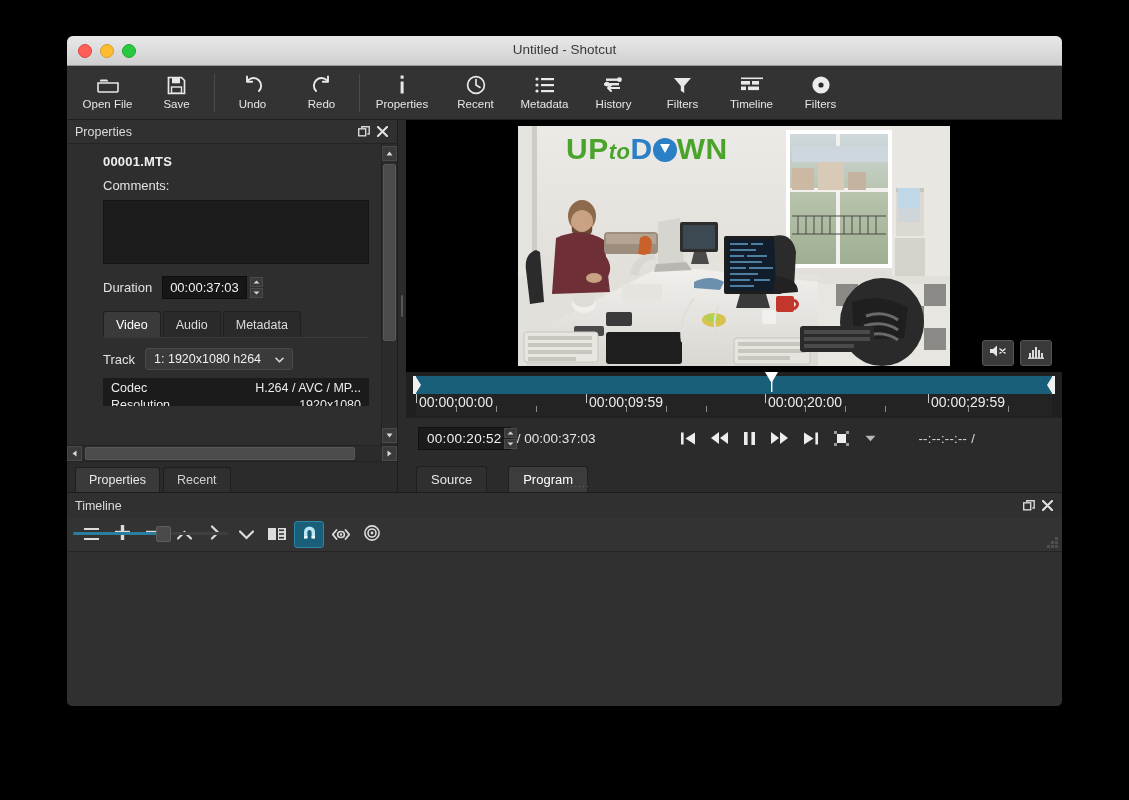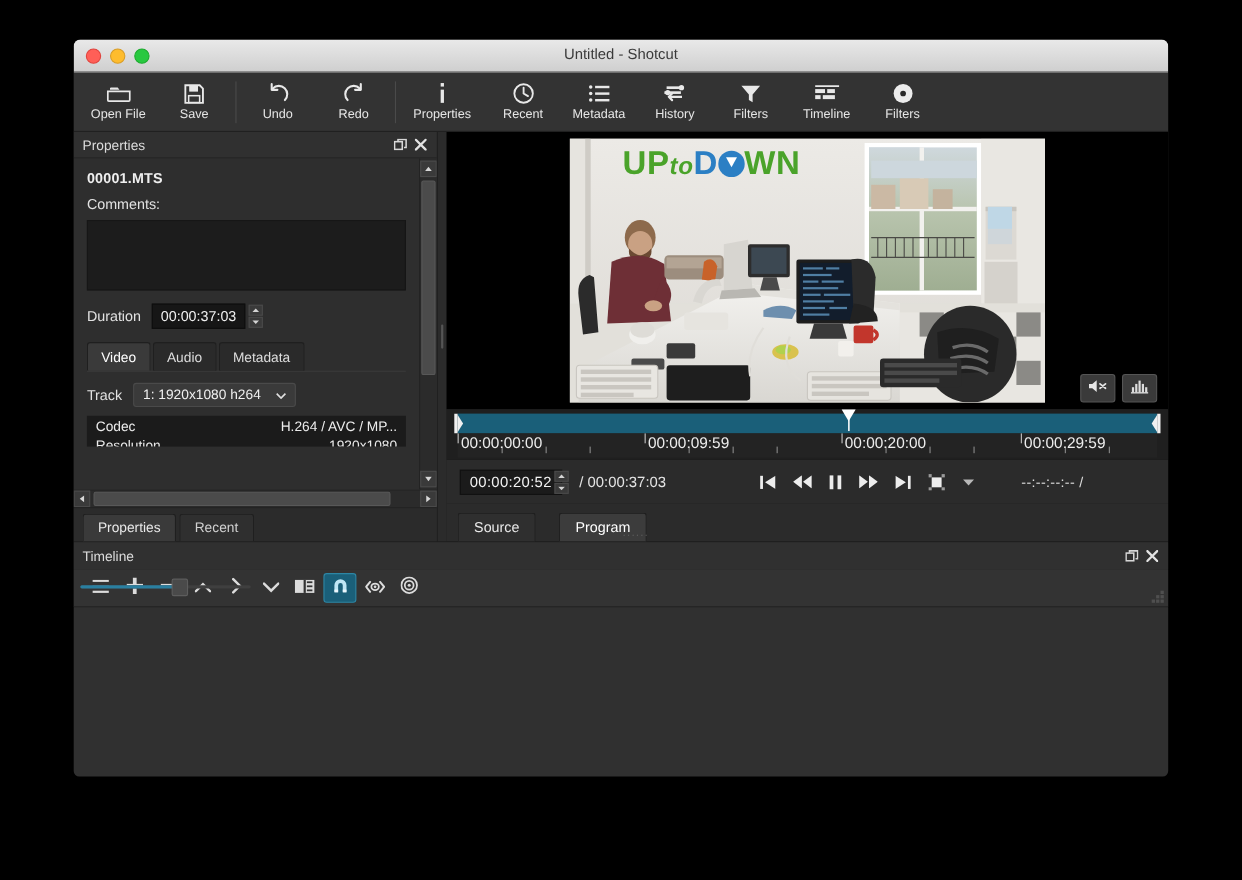--- a/index.html
+++ b/index.html
@@ -36,21 +36,21 @@
   
   .leftdock{width:330px;background:#2b2b2b;display:flex;flex-direction:column;
             border-right:1px solid #1d1d1d;}
   .dockhdr{height:23px;background:#303030;display:flex;align-items:center;
            padding:0 6px 0 8px;border-bottom:1px solid #242424;}
   .dockhdr .t{font-size:12.5px;color:#dcdcdc;flex:1;}
   .dockbtn{width:18px;height:16px;display:flex;align-items:center;justify-content:center;
            cursor:pointer;}
   .panelbody{flex:1;background:#2e2e2e;position:relative;overflow:hidden;
              display:flex;}
-  .pcontent{flex:1;padding:10px 12px 0 12px;overflow:hidden;}
+  .pcontent{flex:1;padding:10px 12px 0 12px;overflow:hidden;margin-left:24px;}
   .fname{font-size:13px;font-weight:bold;color:#efefef;margin-bottom:9px;letter-spacing:.2px;}
   .clabel{font-size:13px;color:#e2e2e2;margin-bottom:7px;}
   .comments{height:62px;background:#1c1c1c;border:1px solid #161616;margin-bottom:12px;}
   .row{display:flex;align-items:center;gap:10px;margin-bottom:12px;}
   .rlabel{font-size:13px;color:#e2e2e2;}
   .tcfield{background:#161616;border:1px solid #0e0e0e;color:#f0f0f0;
            font-size:13px;padding:3px 7px;font-family:"Liberation Sans",sans-serif;}
   .spin{display:flex;flex-direction:column;gap:1px;margin-left:-7px;}
   .spin span{width:11px;height:8px;background:#3a3a3a;border:1px solid #4a4a4a;
              display:flex;align-items:center;justify-content:center;cursor:pointer;}
@@ -102,21 +102,21 @@
   .ruler{position:absolute;left:10px;right:10px;top:22px;height:22px;background:#232323;}
   .rtick{position:absolute;top:0;width:1px;height:9px;background:#c8c8c8;}
   .rtick.minor{top:12px;height:6px;background:#8a8a8a;}
   .rlab{position:absolute;top:0px;font-size:14px;color:#ededed;padding-left:3px;white-space:nowrap;}
   .playhead{position:absolute;top:0px;width:13px;height:20px;z-index:6;}
 
   .transport{height:40px;background:#2b2b2b;display:flex;align-items:center;
              padding:0 12px;gap:0;}
   .curtc{background:#1b1b1b;border:1px solid #111;color:#f2f2f2;font-size:13.5px;
          padding:3px 8px;letter-spacing:.3px;text-align:center;}
-  .tottc{font-size:13.5px;color:#e4e4e4;margin-left:10px;}
+  .tottc{font-size:13.5px;color:#e4e4e4;margin-left:0;}
   .tctrls{display:flex;align-items:center;gap:16px;margin-left:86px;}
   .pbtn{cursor:pointer;display:flex;align-items:center;}
   .remain{margin-left:42px;font-size:13px;color:#dcdcdc;letter-spacing:.3px;}
 
   .srctabs{height:34px;background:#2b2b2b;display:flex;align-items:flex-end;
            padding-left:10px;gap:21px;position:relative;}
   .stab{padding:5px 14px;font-size:13px;color:#e8e8e8;background:#2f2f2f;
         border:1px solid #1f1f1f;border-bottom:none;border-radius:3px 3px 0 0;cursor:pointer;}
   .stab.active{background:#3c3c3c;color:#fff;}
   .grip{position:absolute;left:160px;bottom:1px;font-size:9px;color:#6a6a6a;letter-spacing:1px;}

